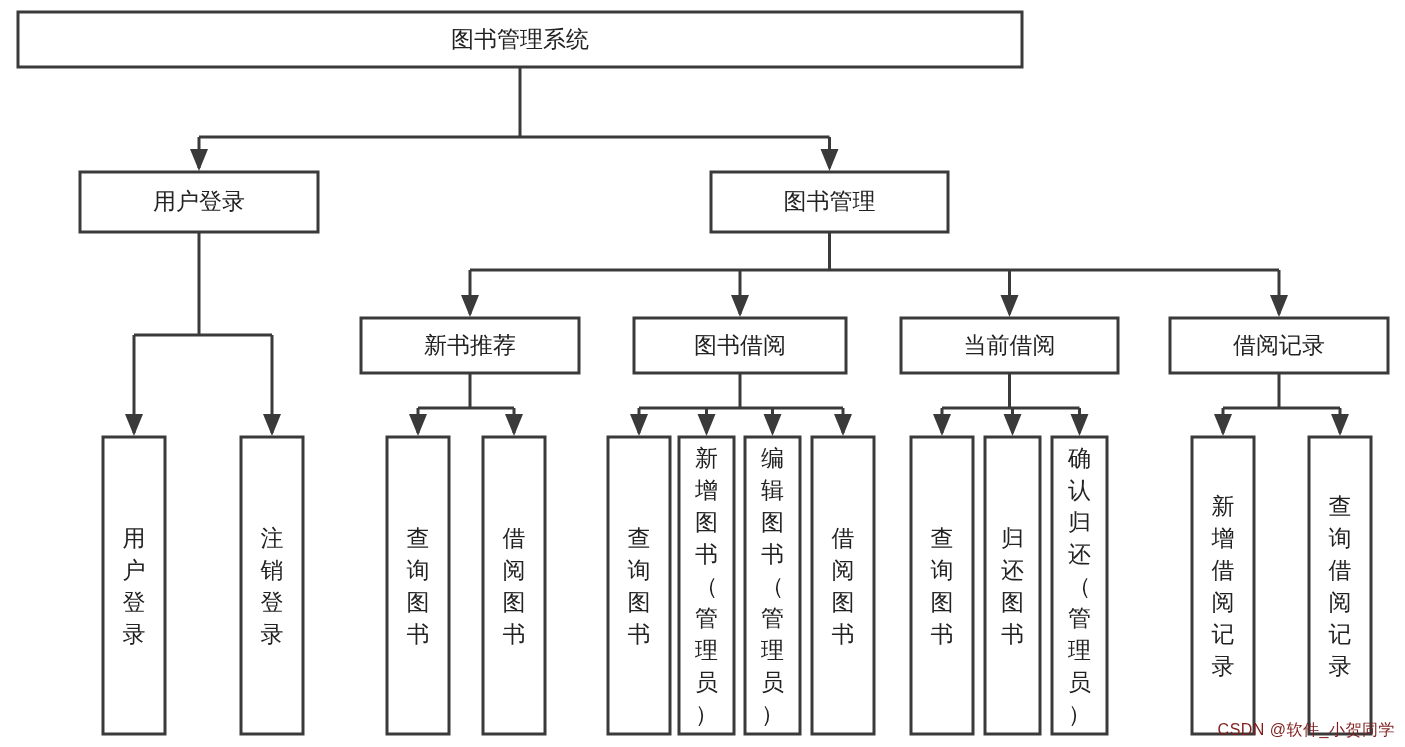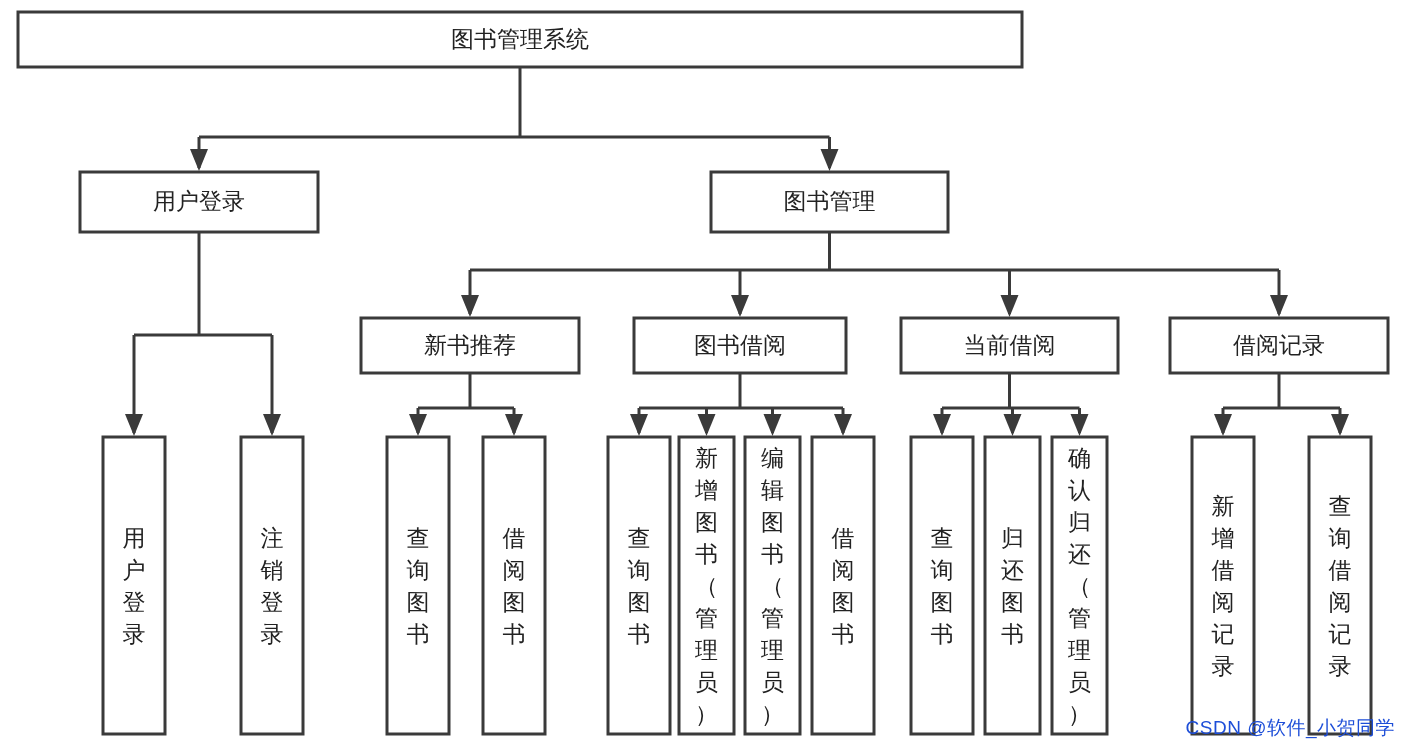--- a/index.html
+++ b/index.html
@@ -46,22 +46,22 @@
     font-family: "Liberation Sans", "DejaVu Sans", sans-serif;
     font-size: 23px;
     fill: #222222;
     text-anchor: middle;
   }
   .watermark {
     position: absolute;
     right: 10px;
     bottom: 6px;
     font-family: "Liberation Sans", "DejaVu Sans", sans-serif;
-    font-size: 19px;
-    color: #1d4ed8;
+    font-size: 16px;
+    color: #7f1d1d;
     white-space: nowrap;
     letter-spacing: 0.5px;
   }
 </style>
 </head>
 <body>
 
 <div id="chart-root">
   <svg id="diagram-svg" width="1405" height="747" viewBox="0 0 1405 747">
       <line x1="520" y1="67" x2="520" y2="137" class="connector"></line>

